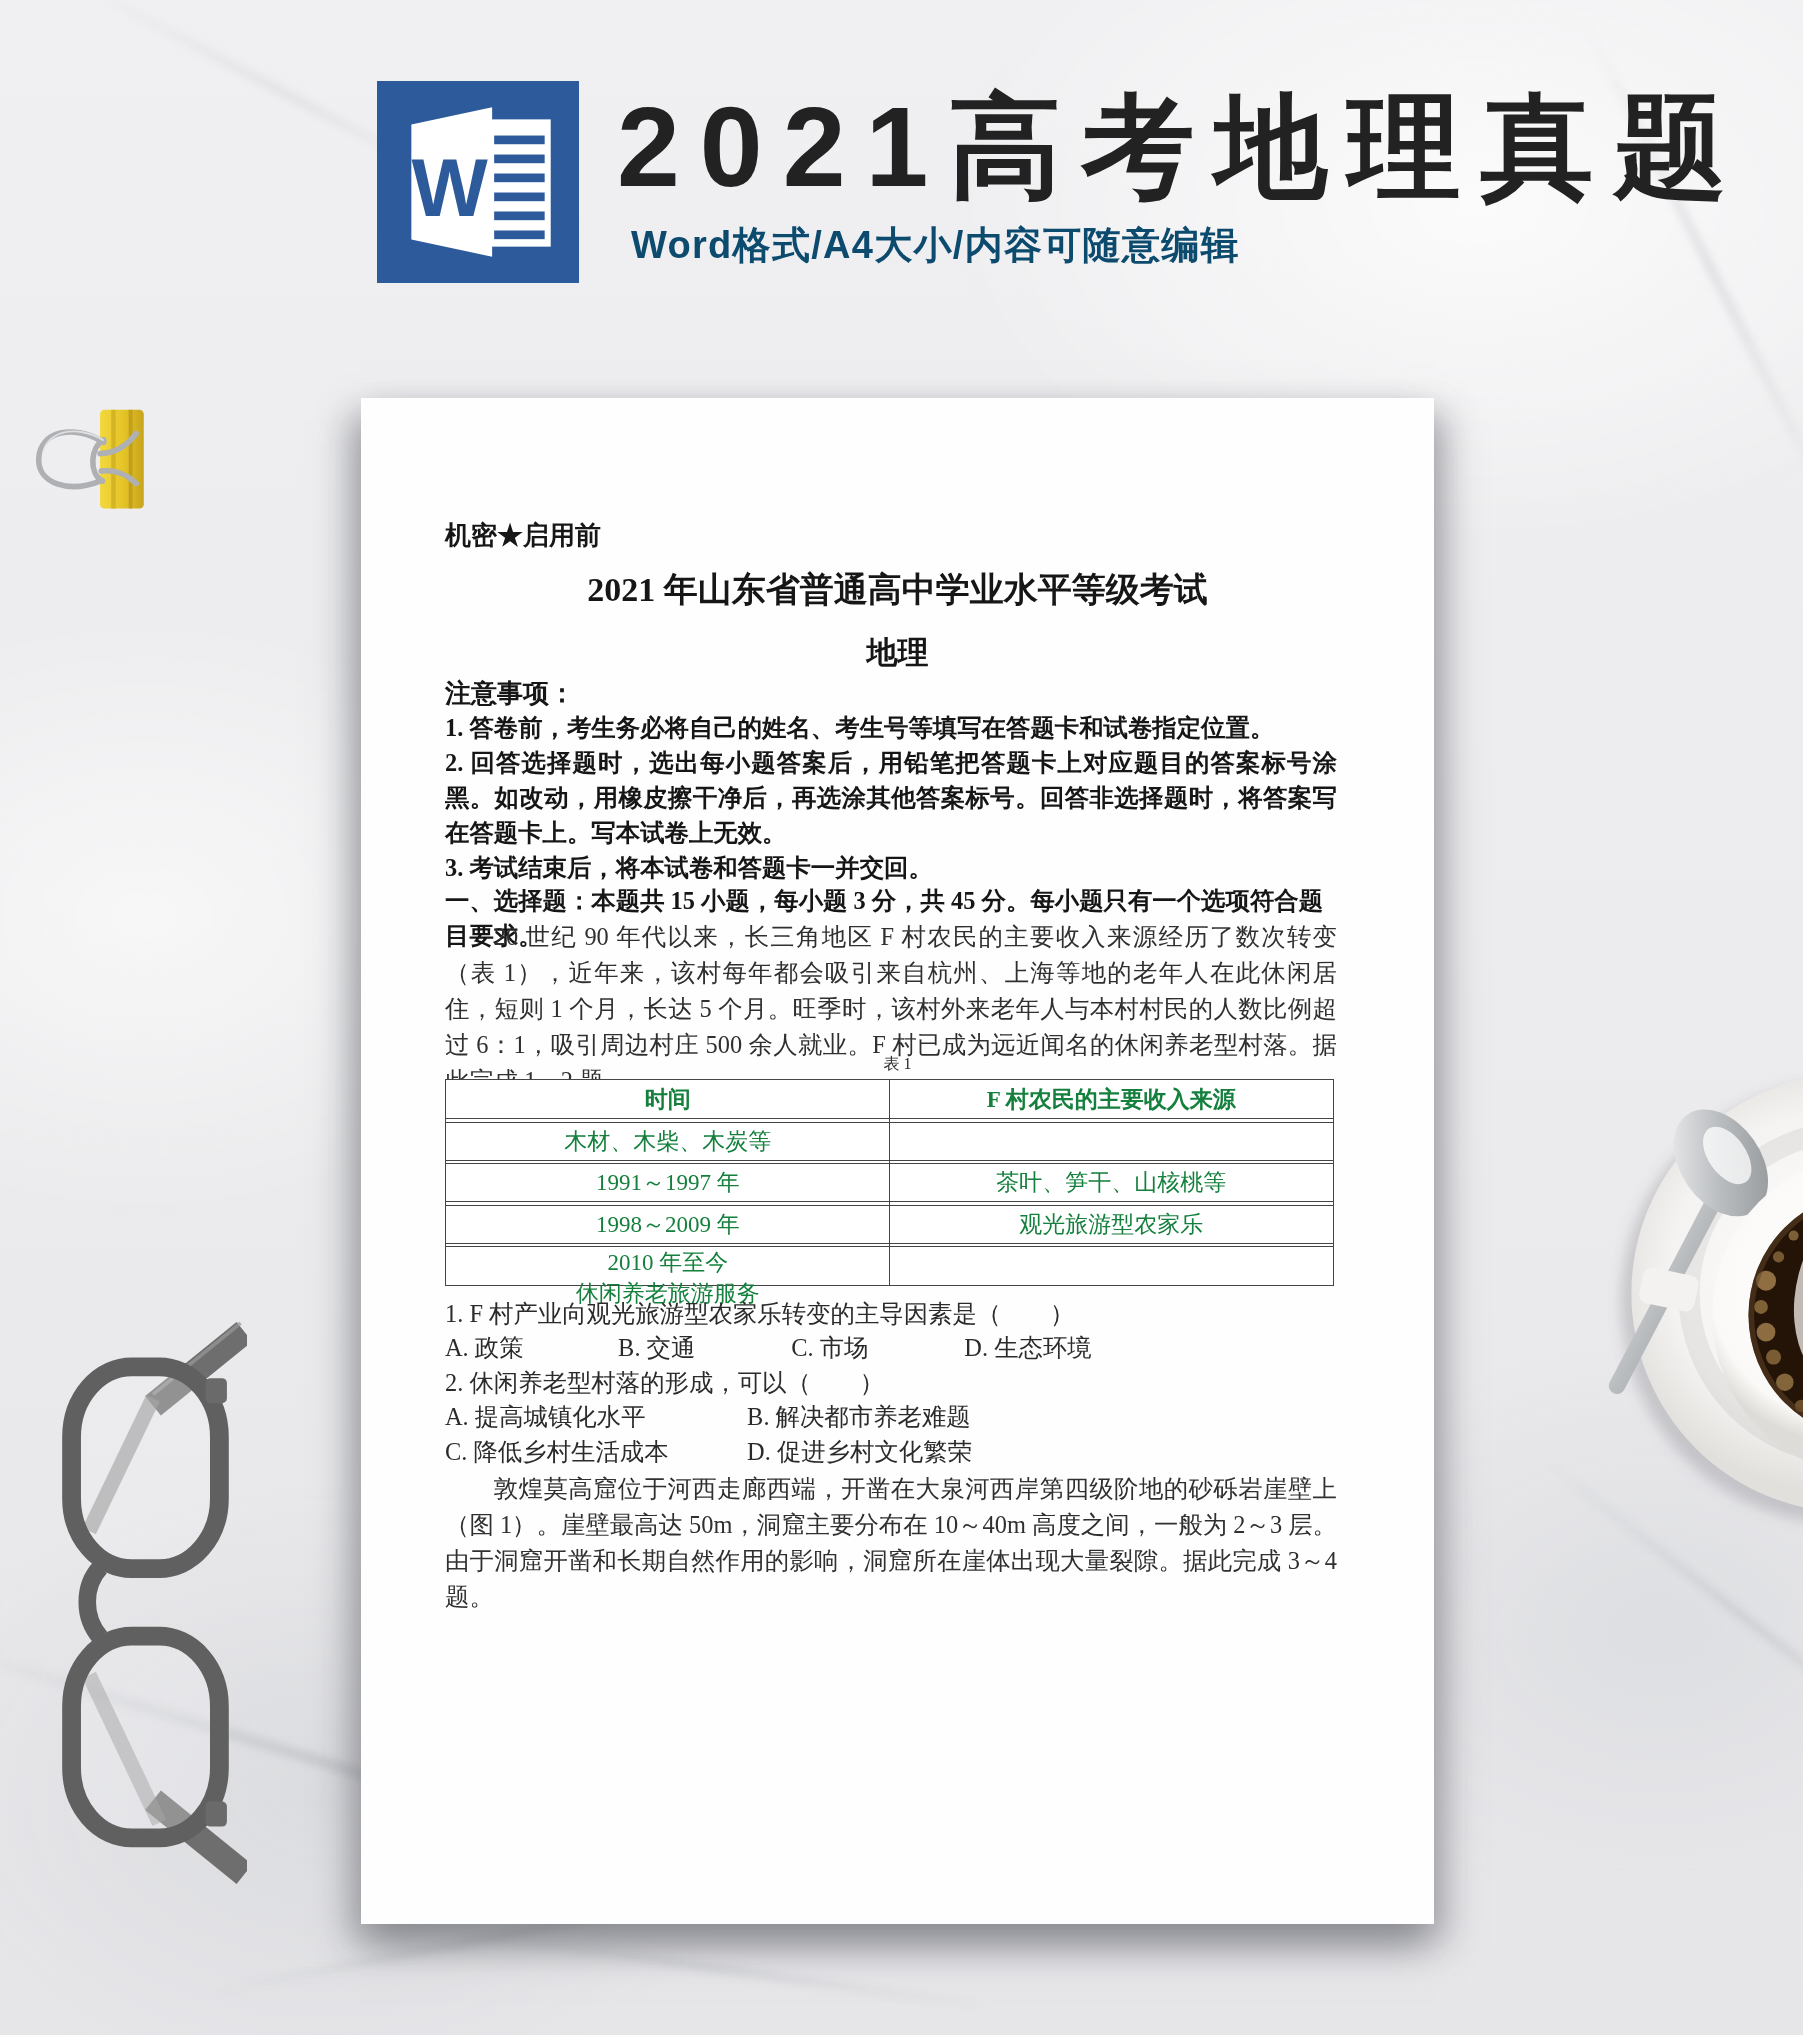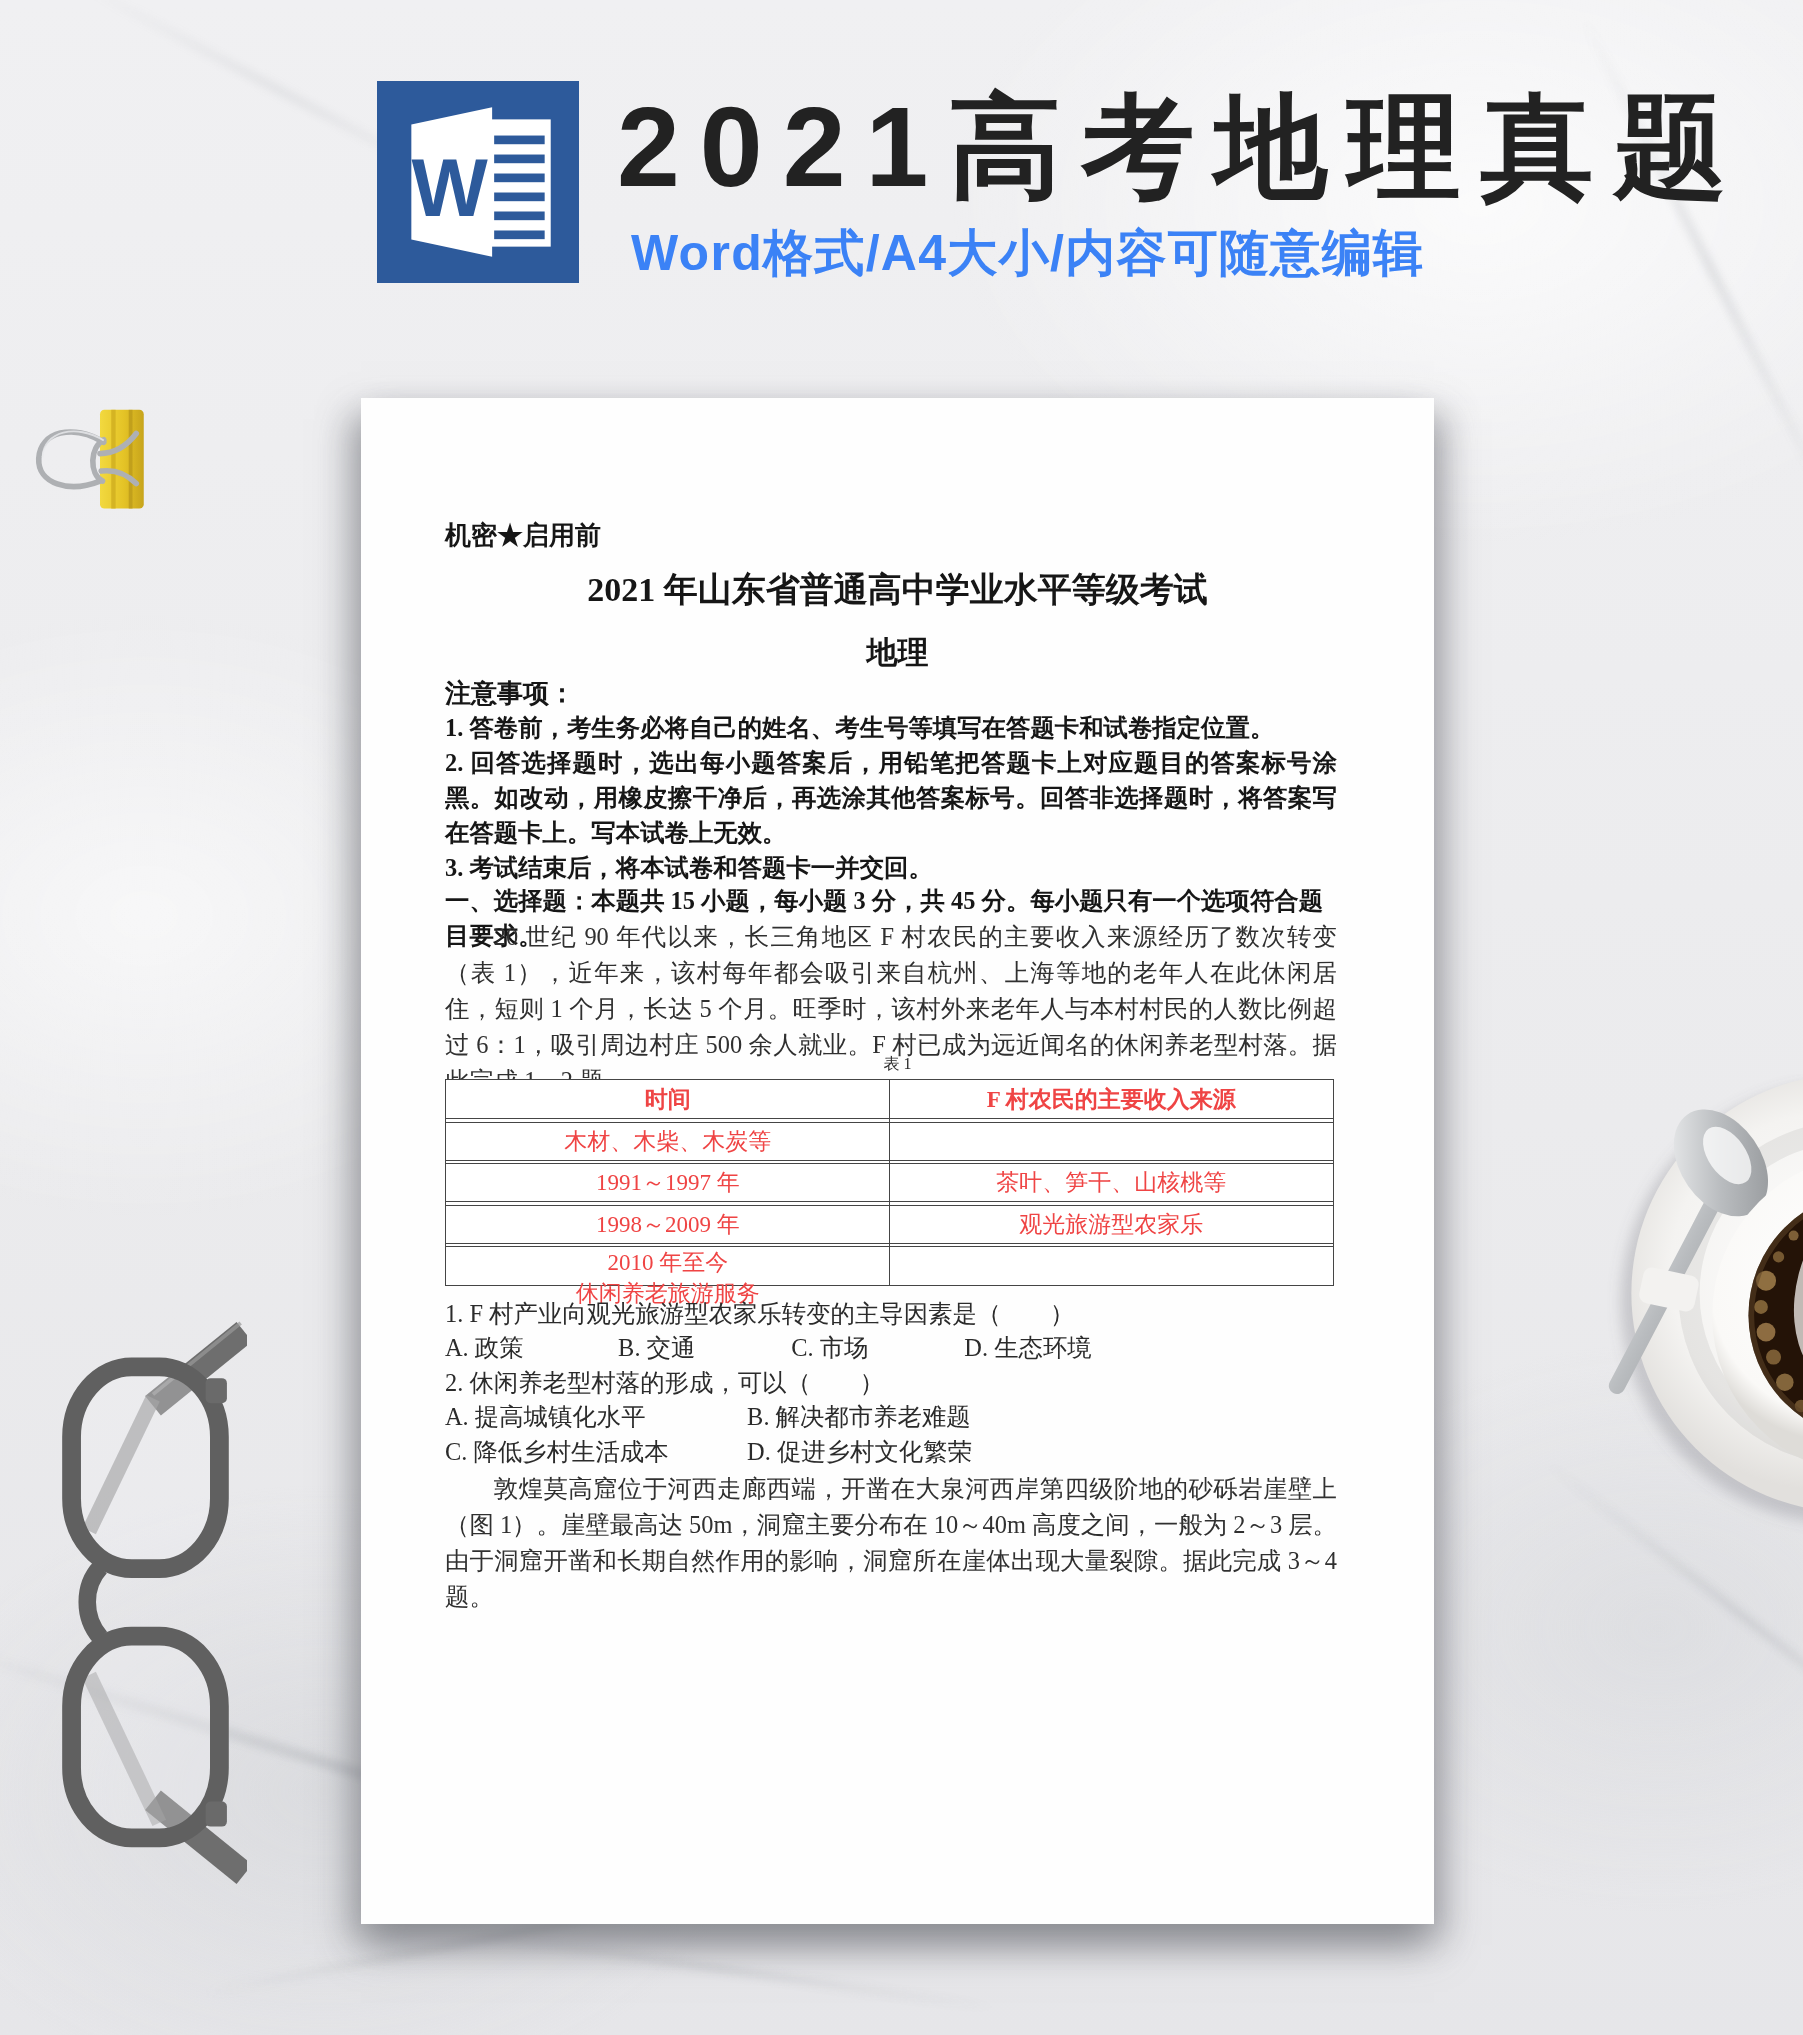--- a/index.html
+++ b/index.html
@@ -23,21 +23,21 @@
 
   
   .logo{position:absolute;left:377px;top:81px;width:202px;height:202px;}
   .hd-title{
     position:absolute;left:617px;top:88px;width:1015px;
     font-size:113px;font-weight:900;letter-spacing:20px;line-height:1.05;
     color:#222;white-space:nowrap;
   }
   .hd-sub{
     position:absolute;left:631px;top:220px;width:939px;
-    font-size:50px;font-weight:700;letter-spacing:1.3px;color:#3b82f6;white-space:nowrap;
+    font-size:38px;font-weight:700;letter-spacing:1.3px;color:#0c4a6e;white-space:nowrap;
   }
 
   
   .page{
     position:absolute;left:361px;top:398px;width:1073px;height:1526px;
     background:#fefefe;
     box-shadow:0 21px 39px rgba(105,107,114,.5),
                -15px 17.5px 30px rgba(118,120,128,.32),
                13.8px 16.3px 30px rgba(118,120,128,.3);
   }
@@ -53,21 +53,21 @@
   .section-h{top:485px;font-size:24.4px;line-height:35px;}
   .passage1{top:521px;font-size:24.4px;line-height:36px;text-align:justify;text-indent:2em;color:#303030;}
   .tcaption{top:656px;font-size:16px;}
   .tbl{
     position:absolute;left:84px;top:681px;width:889px;
     border:1.9px solid #454545;box-sizing:border-box;background:#fff;
   }
   .tbl-row{display:flex;height:39px;box-sizing:border-box;border-bottom:1.3px solid #454545;}
   .tbl-row.gap{margin-top:2.5px;border-top:1.3px solid #454545;}
   .tbl-row.last{border-bottom:none;flex-direction:column;}
-  .cell{width:50%;display:flex;align-items:center;justify-content:center;font-size:23px;color:#ef4444;}
+  .cell{width:50%;display:flex;align-items:center;justify-content:center;font-size:23px;color:#15803d;}
   .vdiv{position:absolute;top:0;bottom:0;left:calc(50% - 0.6px);width:1.3px;background:#454545;}
   .q1stem{top:900px;font-size:24.4px;}
   .q1opts{top:934px;font-size:24.4px;white-space:nowrap;}
   .q1opts span{display:inline-block;}
   .ow{width:167px;}
   .q2stem{top:969px;font-size:24.4px;}
   .q2row1{top:1003px;font-size:24.4px;white-space:nowrap;}
   .q2row2{top:1038px;font-size:24.4px;white-space:nowrap;}
   .cw{display:inline-block;width:296px;}
   .passage2{top:1073px;font-size:24.4px;line-height:36px;text-align:justify;text-indent:2em;color:#303030;}

